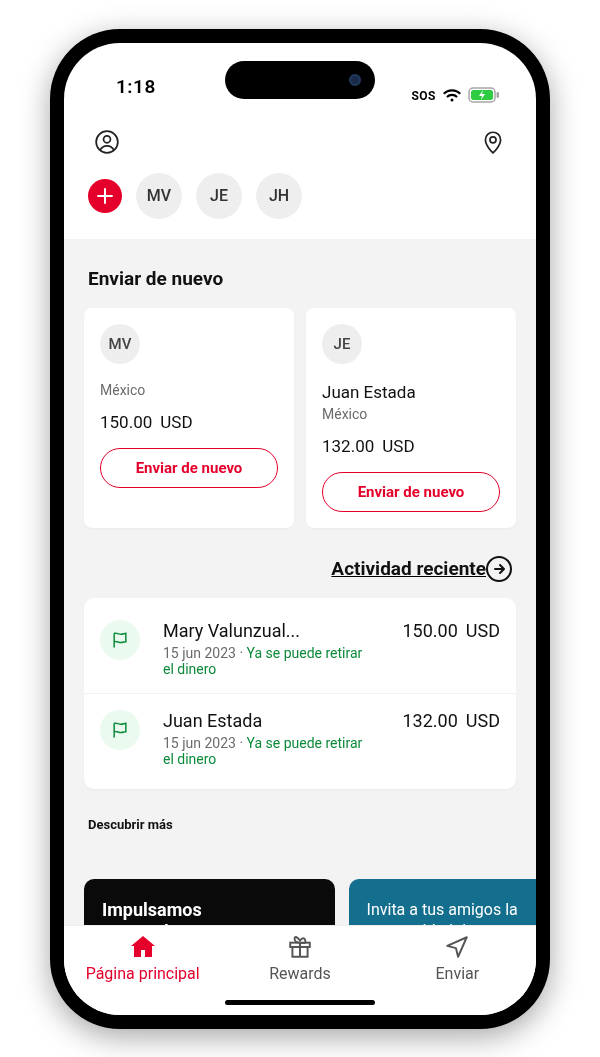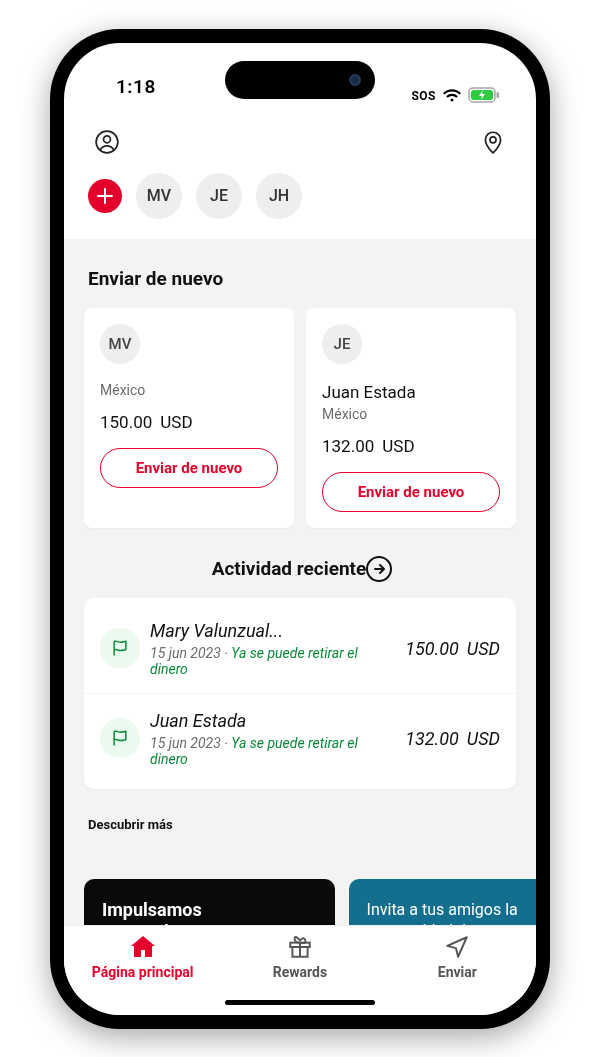--- a/index.html
+++ b/index.html
@@ -73,30 +73,30 @@
   }
   .card .name { font-size:17px; color:#111; margin-bottom:4px; white-space:nowrap; overflow:hidden; text-overflow:ellipsis; }
   .card .country { font-size:14px; color:#6b6b6b; margin-bottom:14px; }
   .card .amount { font-size:17px; color:#111; margin-bottom:16px; }
   .card .amount .gap { display:inline-block; width:8px; }
   .pill-btn {
     border:1.5px solid #e4002b; color:#e4002b; background:#fff; border-radius:999px;
     text-align:center; padding:10px 8px; font-size:15px; font-weight:700;
   }
 
-  .activity-head { display:flex; align-items:center; justify-content:center; margin:28px 4px 16px 4px; }
+  .activity-head { display:flex; align-items:center; justify-content:flex-end; margin:28px 4px 16px 4px;text-decoration:underline; }
   .activity-head .arrow { width:26px; height:26px; border:2px solid #111; border-radius:50%; display:flex; align-items:center; justify-content:center; }
 
   .activity-list {
     background:#fff; border-radius:10px; padding:6px 0;
     box-shadow:0 1px 2px rgba(0,0,0,0.04);
   }
   .activity-row {
-    display:flex; align-items:center; padding:16px 16px;
-    gap:10px; border-bottom:1px solid #f2f2f2;font-style:italic;
+    display:flex; align-items:flex-start; padding:16px 16px;
+    gap:23px; border-bottom:1px solid #f2f2f2;
   }
   .activity-row:last-child { border-bottom:none; }
   .flag-ico {
     width:40px; height:40px; border-radius:50%; background:#eafaef; display:flex; align-items:center; justify-content:center; flex-shrink:0;
   }
   .act-main { flex:1 1 auto; min-width:0; }
   .act-name { font-size:18px; color:#111; margin-bottom:4px; white-space:nowrap; overflow:hidden; text-overflow:ellipsis;}
   .act-sub { font-size:14px; color:#6b6b6b; }
   .act-sub .ok { color:#0b8a3a; }
   .act-amt { font-size:18px; color:#111; white-space:nowrap; margin-left:8px; }
@@ -113,21 +113,21 @@
   .dcard.teal .txt { font-size:16px; line-height:1.35; }
 
   
   .tabbar {
     position:absolute; left:0; right:0; bottom:0; height:90px; background:#fff;
     border-top:1px solid #eee; display:flex; align-items:flex-start;
     padding-top:8px;
   }
   .tab { flex:1 1 0; display:flex; flex-direction:column; align-items:center; gap:4px; }
   .tab svg { display:block; }
-  .tab .lbl { font-size:14px; font-weight:700; color:#555; }
+  .tab .lbl { font-size:16px; font-weight:400; color:#555; }
   .tab.active .lbl { color:#e4002b; }
 
   .home-indicator {
     position:absolute; bottom:10px; left:50%; transform:translateX(-50%);
     width:150px; height:5px; background:#000; border-radius:3px;
   }
 </style>
 </head>
 <body>
 

